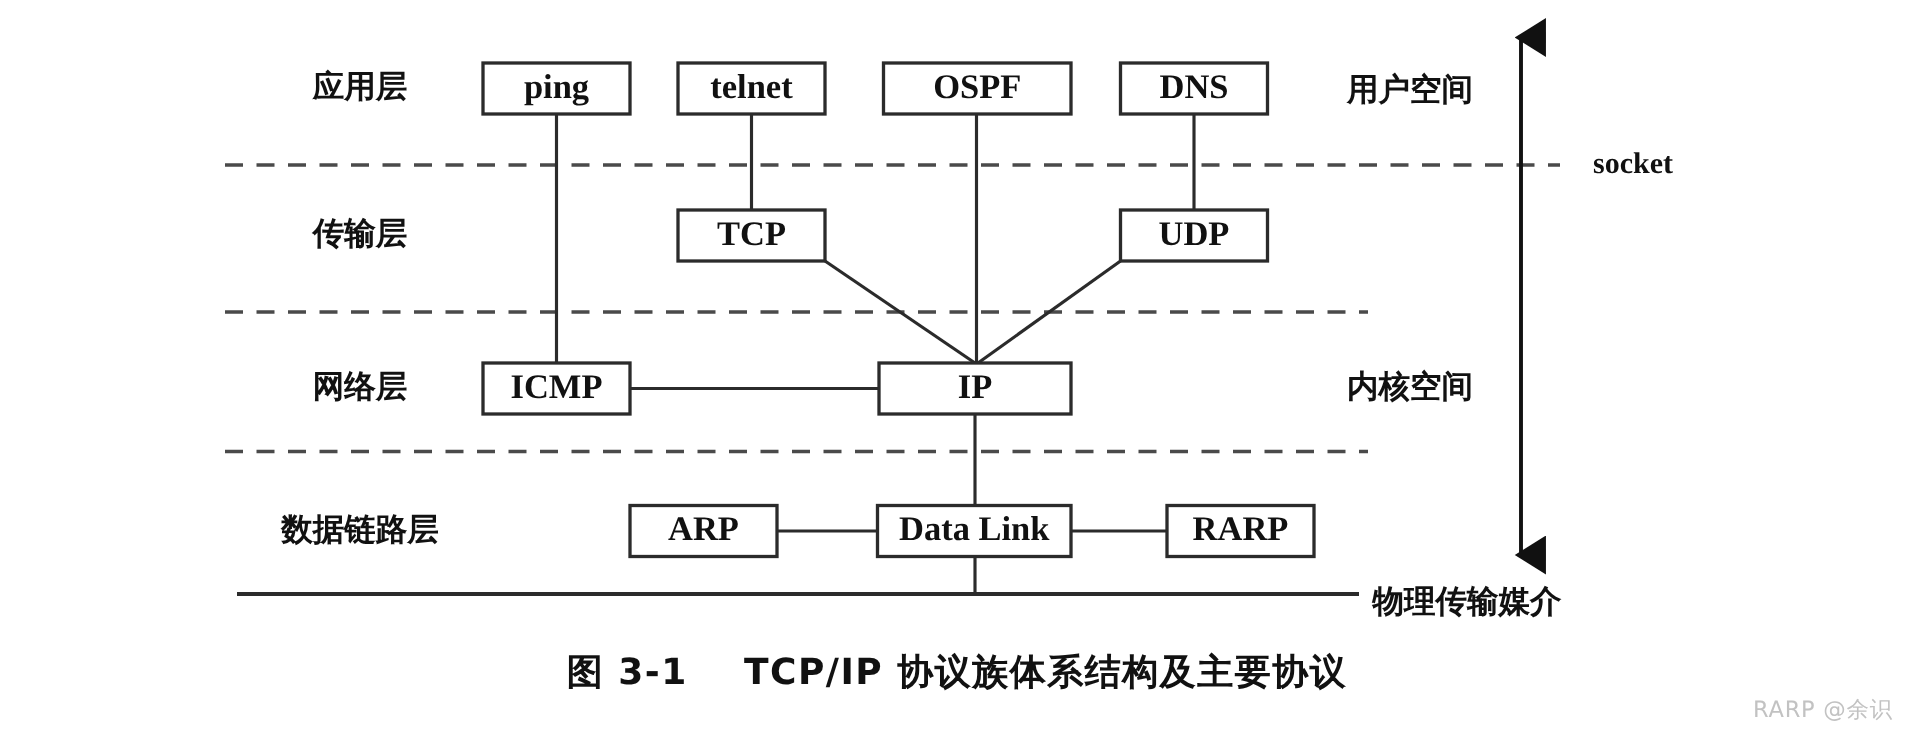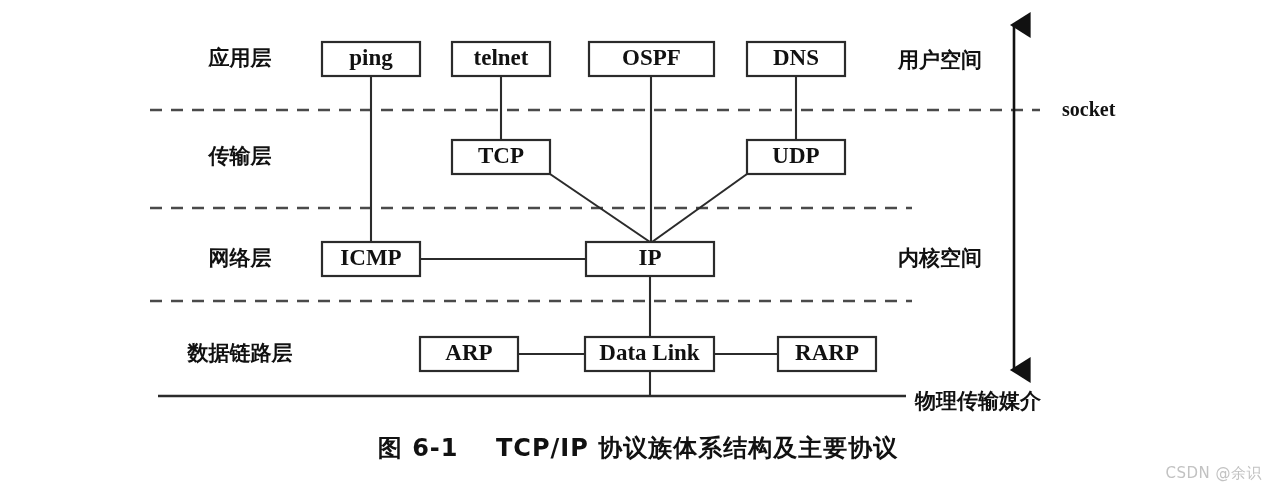--- a/index.html
+++ b/index.html
@@ -195,15 +195,15 @@
         <marker id="arrow-up" markerWidth="10" markerHeight="10" refX="5" refY="1.6" orient="auto-start-reverse" markerUnits="strokeWidth">
           <path d="M0,8 L5,0 L10,8 Z" fill="#111111"></path>
         </marker>
         <marker id="arrow-down" markerWidth="10" markerHeight="10" refX="5" refY="6.4" orient="auto" markerUnits="strokeWidth">
           <path d="M0,0 L10,0 L5,8 Z" fill="#111111"></path>
         </marker>
       </defs>
     <line x1="1014" y1="25" x2="1014" y2="370" class="span-arrow" marker-start="url(#arrow-up)" marker-end="url(#arrow-down)"></line>
       </g>
   </svg>
-  <div class="caption">图 6-1    TCP/IP 协议族体系结构及主要协议</div>
-  <div class="watermark">CSDN @余识</div>
+  <div class="caption">图 3-1    TCP/IP 协议族体系结构及主要协议</div>
+  <div class="watermark">RARP @余识</div>
 </div>
 
 </body></html>

